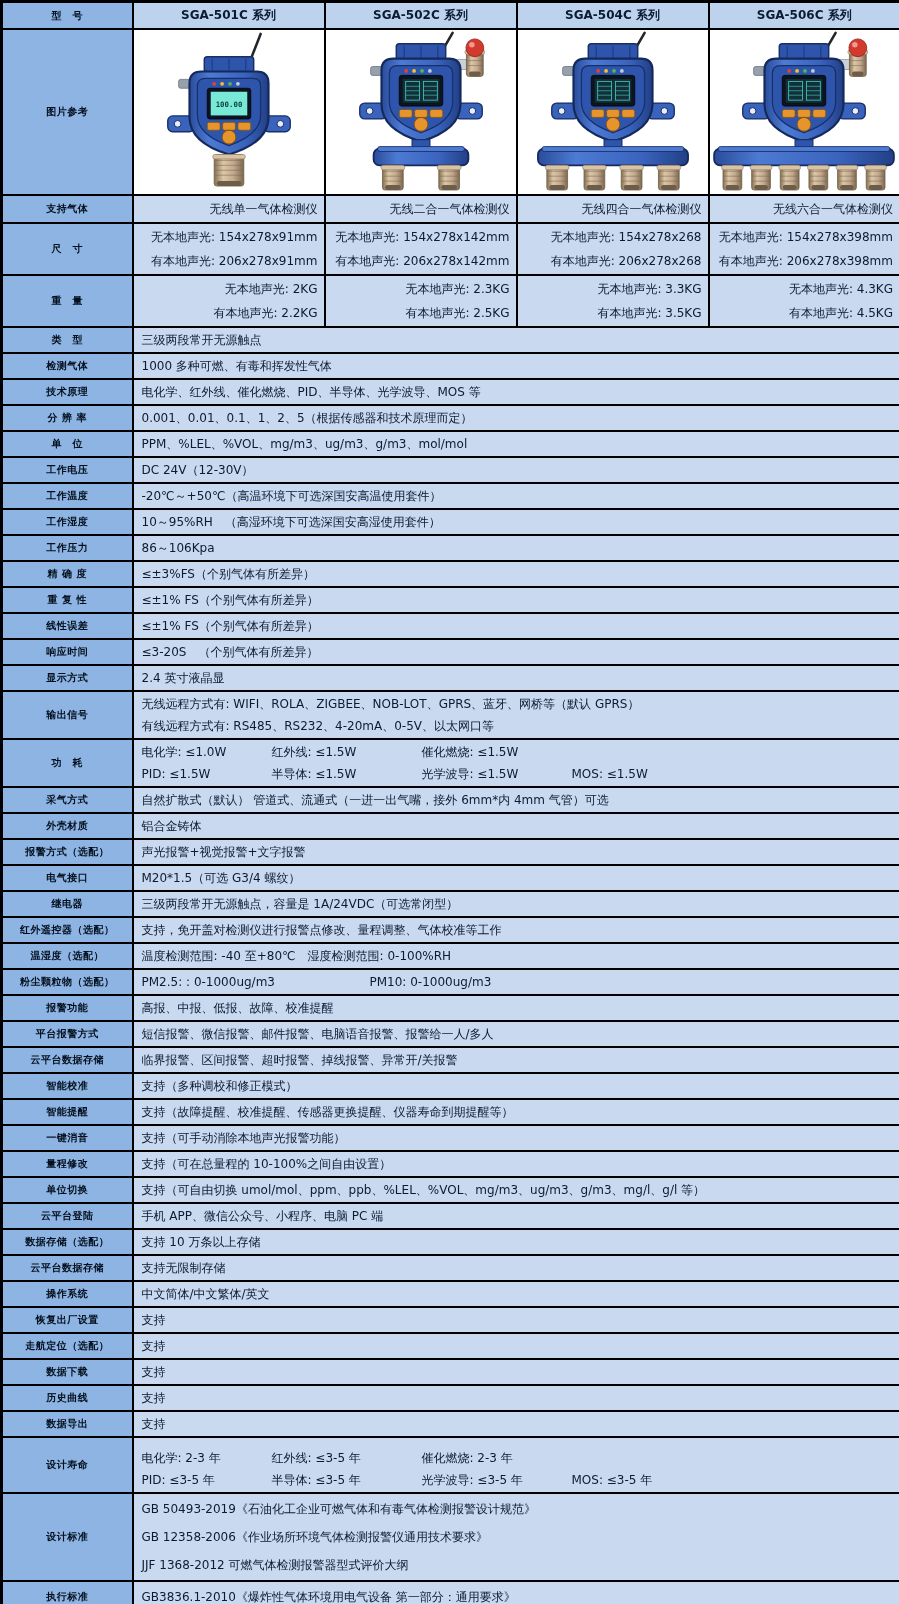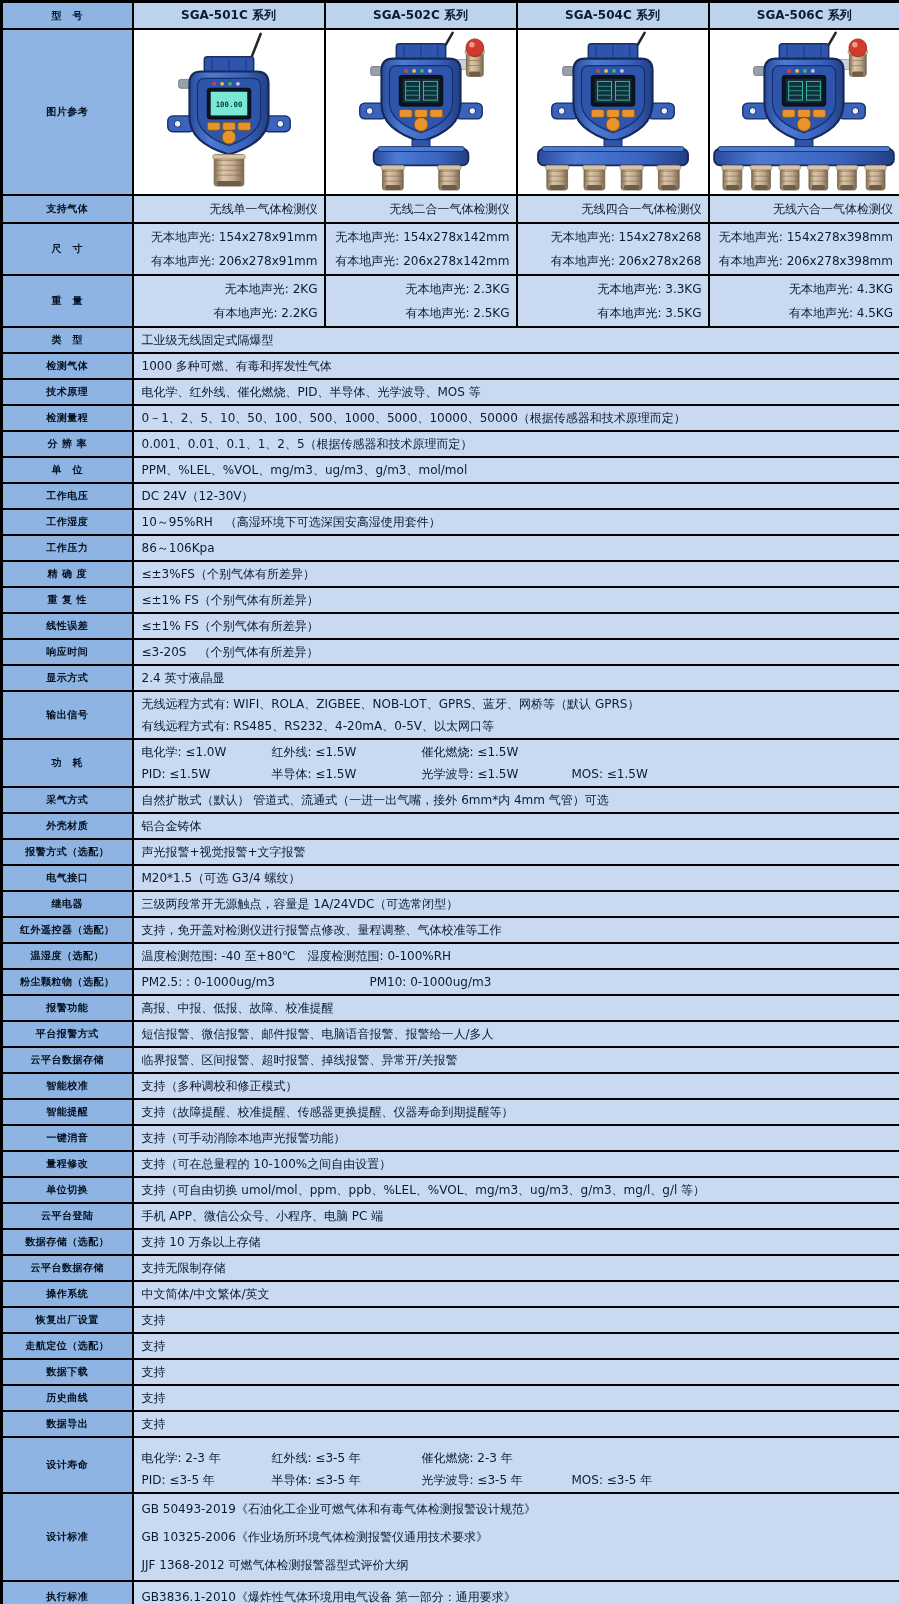--- a/index.html
+++ b/index.html
@@ -421,57 +421,57 @@
             <div class="line">有本地声光: 3.5KG</div>
           </td>
           <td class="val center">
             <div class="line">无本地声光: 4.3KG</div>
             <div class="line">有本地声光: 4.5KG</div>
           </td>
         </tr>
         <tr>
           <td class="label">类　型</td>
           <td colspan="4" class="val">
-            <div class="line">工业级无线固定式隔爆型</div>
+            <div class="line">三级两段常开无源触点</div>
           </td>
         </tr>
         <tr>
           <td class="label">检测气体</td>
           <td colspan="4" class="val">
             <div class="line">1000 多种可燃、有毒和挥发性气体</div>
           </td>
         </tr>
         <tr>
           <td class="label">技术原理</td>
           <td colspan="4" class="val">
             <div class="line">电化学、红外线、催化燃烧、PID、半导体、光学波导、MOS 等</div>
           </td>
         </tr>
         <tr>
-          <td class="label">检测量程</td>
-          <td colspan="4" class="val">
-            <div class="line">0－1、2、5、10、50、100、500、1000、5000、10000、50000（根据传感器和技术原理而定）</div>
-          </td>
-        </tr>
-        <tr>
           <td class="label">分 辨 率</td>
           <td colspan="4" class="val">
             <div class="line">0.001、0.01、0.1、1、2、5（根据传感器和技术原理而定）</div>
           </td>
         </tr>
         <tr>
           <td class="label">单　位</td>
           <td colspan="4" class="val">
             <div class="line">PPM、%LEL、%VOL、mg/m3、ug/m3、g/m3、mol/mol</div>
           </td>
         </tr>
         <tr>
           <td class="label">工作电压</td>
           <td colspan="4" class="val">
             <div class="line">DC 24V（12-30V）</div>
+          </td>
+        </tr>
+        <tr>
+          <td class="label">工作温度</td>
+          <td colspan="4" class="val">
+            <div class="line">-20℃～+50℃（高温环境下可选深国安高温使用套件）</div>
           </td>
         </tr>
         <tr>
           <td class="label">工作湿度</td>
           <td colspan="4" class="val">
             <div class="line">10～95%RH　（高湿环境下可选深国安高湿使用套件）</div>
           </td>
         </tr>
         <tr>
           <td class="label">工作压力</td>
@@ -677,21 +677,21 @@
           <td class="label">设计寿命</td>
           <td colspan="4" class="val">
             <div class="line"><span class="seg" style="min-width: 130px; margin-top: 8px;">电化学: 2-3 年</span><span class="seg" style="min-width: 150px;">红外线: ≤3-5 年</span><span class="seg">催化燃烧: 2-3 年</span></div>
             <div class="line"><span class="seg" style="min-width: 130px;">PID: ≤3-5 年</span><span class="seg" style="min-width: 150px;">半导体: ≤3-5 年</span><span class="seg" style="min-width: 150px;">光学波导: ≤3-5 年</span><span class="seg">MOS: ≤3-5 年</span></div>
           </td>
         </tr>
         <tr>
           <td class="label">设计标准</td>
           <td colspan="4" class="val">
             <div class="line tall">GB 50493-2019《石油化工企业可燃气体和有毒气体检测报警设计规范》</div>
-            <div class="line tall">GB 10325-2006《作业场所环境气体检测报警仪通用技术要求》</div>
+            <div class="line tall">GB 12358-2006《作业场所环境气体检测报警仪通用技术要求》</div>
             <div class="line tall">JJF 1368-2012 可燃气体检测报警器型式评价大纲</div>
           </td>
         </tr>
         <tr>
           <td class="label">执行标准</td>
           <td colspan="4" class="val">
             <div class="line tall">GB3836.1-2010《爆炸性气体环境用电气设备 第一部分：通用要求》</div>
           </td>
         </tr>
       </tbody>

